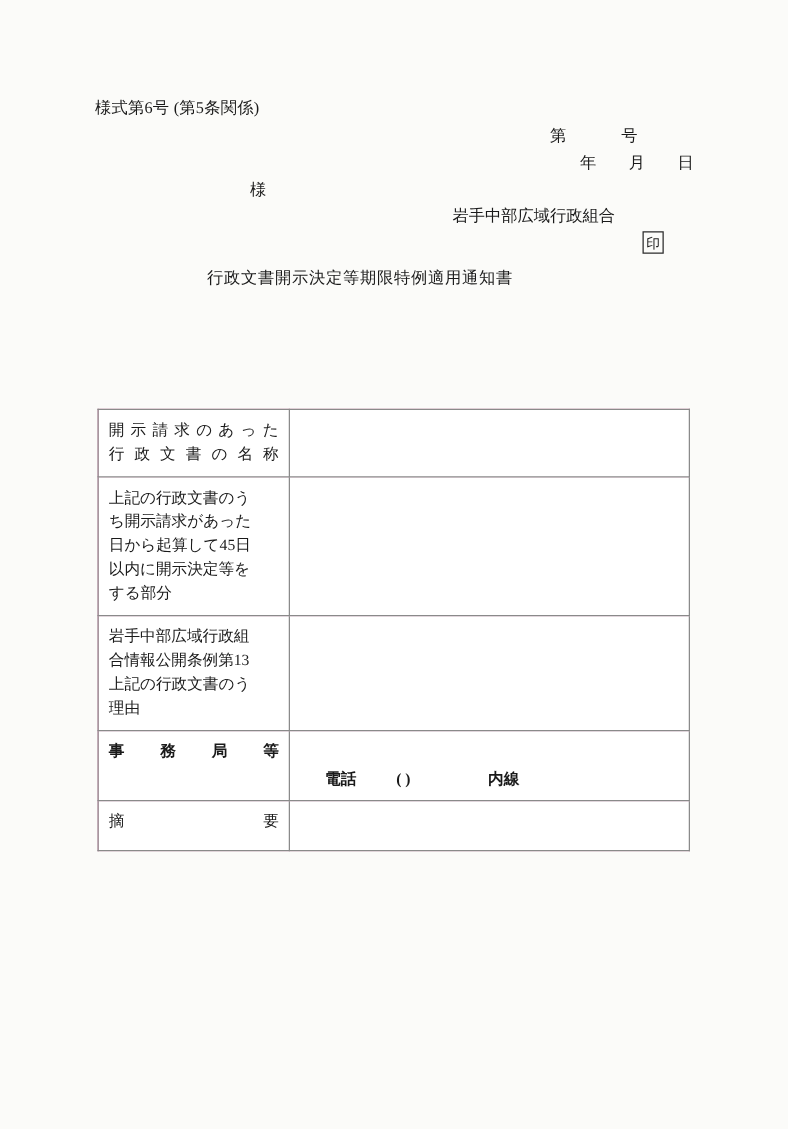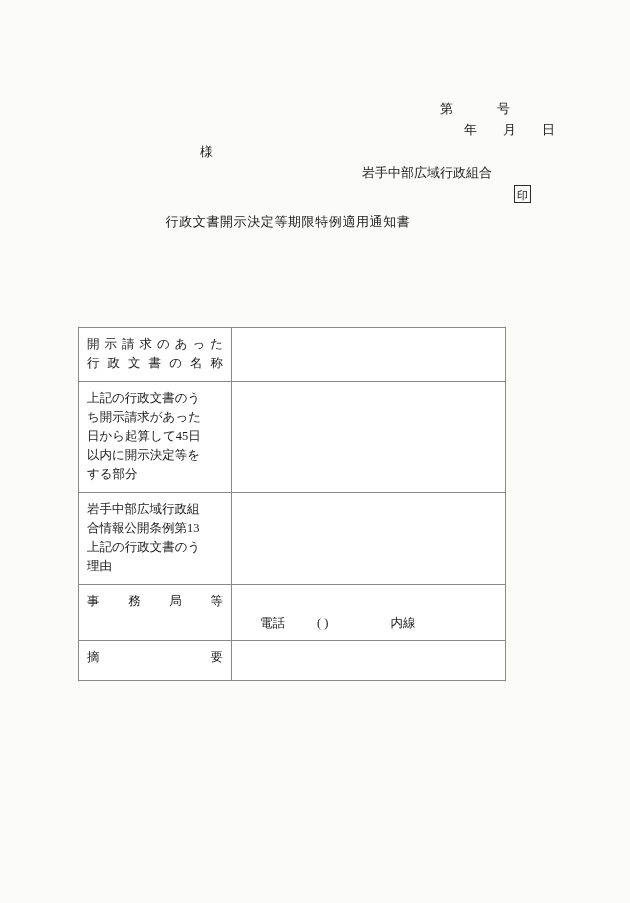--- a/index.html
+++ b/index.html
@@ -96,21 +96,21 @@
   }
   .body-text .lead { display: inline-block; width: 66px; }
   .body-text .gap-s { display: inline-block; width: 26px; }
   .body-text .gap-m { display: inline-block; width: 30px; }
 
   
   .form-table {
     position: absolute;
     left: 78px;
     top: 327px;
-    width: 428px;
+    width: 474px;
     border-collapse: collapse;
     background: #f9a8d4;
     table-layout: fixed;
   }
   .form-table td {
     border: 1px solid #8a8a8a;
     font-size: 12.5px;
     vertical-align: top;
     padding: 0;
     background: #ffffff;
@@ -130,21 +130,21 @@
     text-align: justify;
     text-align-last: justify;
     text-justify: inter-character;
   }
   .label .plain { display: block; }
 
   .r1 { height: 44px; }
   .r2 { height: 110px; }
   .r3 { height: 92px; }
   .r4 { height: 68px; }
-  .r5 { height: 46px; }
+  .r5 { height: 46px; font-weight: bold; }
   .r6 { height: 40px; }
 
   .deadline-line {
     padding-top: 20px;
     padding-left: 62px;
     white-space: nowrap;
   }
   .deadline-line .gap { display: inline-block; width: 34px; }
 
   .office-line {
@@ -153,20 +153,21 @@
     white-space: nowrap;
   }
   .office-line .gap-a { display: inline-block; width: 32px; }
   .office-line .gap-b { display: inline-block; width: 62px; }
 </style>
 </head>
 <body>
 
 <div class="page">
 
+  <div class="form-no">様式第6号 (第5条関係)</div>
 
   <div class="doc-number">
     <span>第</span><span class="gap"></span><span>号</span>
   </div>
 
   <div class="doc-date">
     <span>年</span><span class="gap"></span><span>月</span><span class="gap"></span><span>日</span>
   </div>
 
   <div class="addressee">様</div>

